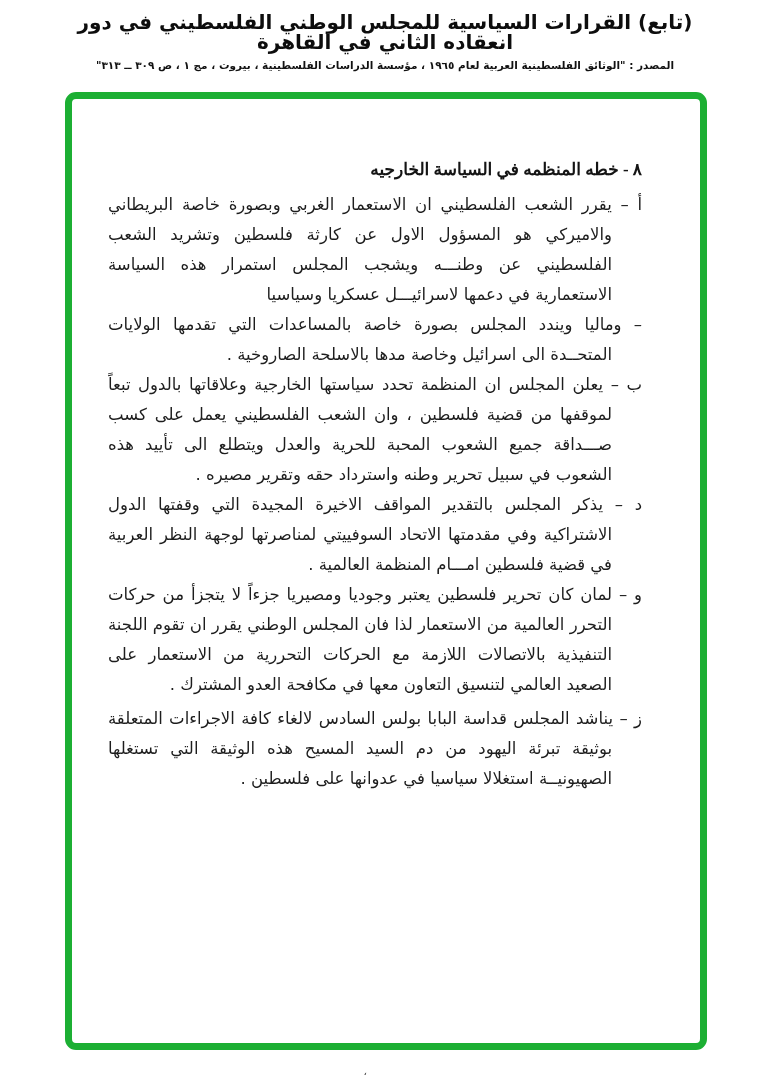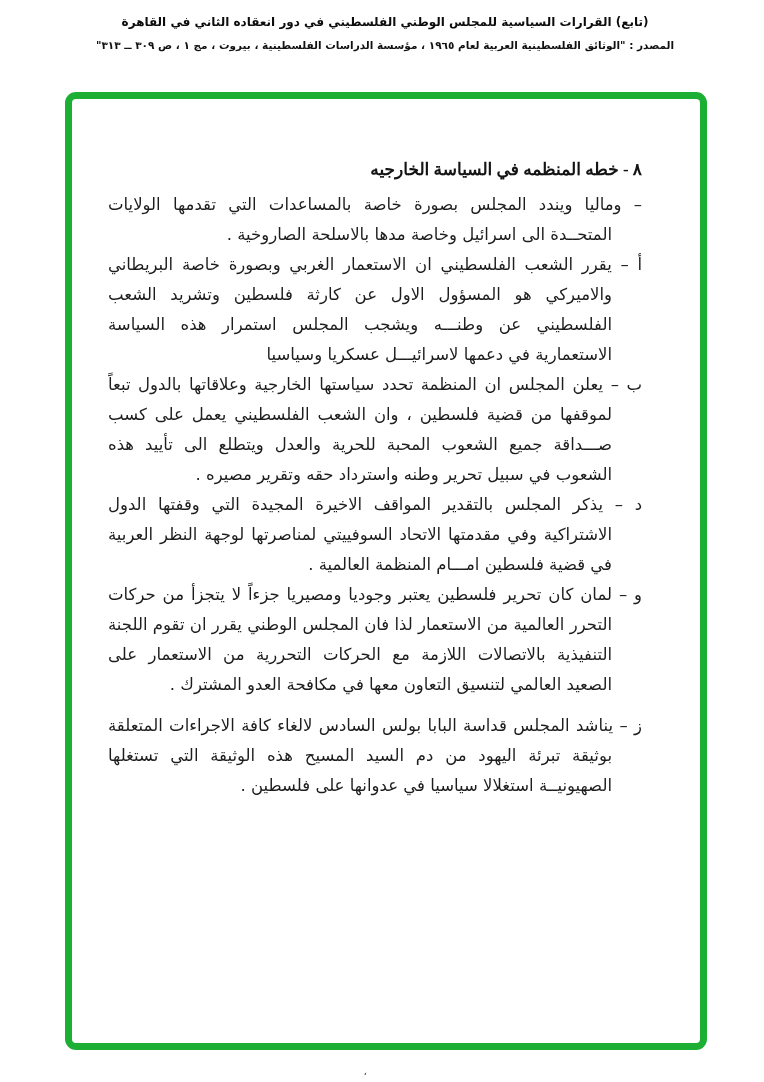--- a/index.html
+++ b/index.html
@@ -19,21 +19,21 @@
     position: absolute;
     top: 12px;
     left: 65px;
     width: 640px;
     direction: rtl;
     text-align: center;
     color: #0d0d0d;
   }
   .doc-title {
     font-weight: bold;
-    font-size: 12px;
+    font-size: 20px;
     line-height: 20px;
     letter-spacing: 0;
   }
   .doc-source {
     margin-top: 6px;
     font-weight: bold;
     font-size: 10.5px;
     line-height: 14px;
     color: #111111;
   }
@@ -65,21 +65,21 @@
     margin: 0 0 5px 0;
     font-family: Liberation Serif, serif;
   }
   .para {
     margin: 0;
     padding-right: 30px;
     text-indent: -30px;
     text-align: justify;
   }
   .para.gap {
-    margin-top: 11px;
+    margin-top: 4px;
   }
   .para .marker {
     font-weight: normal;
     white-space: nowrap;
   }
   .para .item-text {
     
   }
   .bottom-mark {
     position: absolute;
@@ -98,23 +98,23 @@
   <div class="doc-header">
     <div class="doc-title">(تابع) القرارات السياسية للمجلس الوطني الفلسطيني في دور انعقاده الثاني في القاهرة</div>
     <div class="doc-source">المصدر : "الوثائق الفلسطينية العربية لعام ١٩٦٥ ، مؤسسة الدراسات الفلسطينية ، بيروت ، مج ١ ، ص ٣٠٩ ــ ٣١٣"</div>
   </div>
 
   <div class="green-frame">
     <div class="frame-content">
 
       <div class="section-heading">٨ - خطه المنظمه في السياسة الخارجيه</div>
 
+      <p class="para"><span class="marker">أ –</span> <span class="item-text">يقرر الشعب الفلسطيني ان الاستعمار الغربي وبصورة خاصة البريطاني والاميركي هو المسؤول الاول عن كارثة فلسطين وتشريد الشعب الفلسطيني عن وطنـــه ويشجب المجلس استمرار هذه السياسة الاستعمارية في دعمها لاسرائيـــل عسكريا وسياسيا</span></p>
+
       <p class="para"><span class="marker">–</span> <span class="item-text">وماليا ويندد المجلس بصورة خاصة بالمساعدات التي تقدمها الولايات المتحــدة الى اسرائيل وخاصة مدها بالاسلحة الصاروخية .</span></p>
-
-      <p class="para"><span class="marker">أ –</span> <span class="item-text">يقرر الشعب الفلسطيني ان الاستعمار الغربي وبصورة خاصة البريطاني والاميركي هو المسؤول الاول عن كارثة فلسطين وتشريد الشعب الفلسطيني عن وطنـــه ويشجب المجلس استمرار هذه السياسة الاستعمارية في دعمها لاسرائيـــل عسكريا وسياسيا</span></p>
 
       <p class="para"><span class="marker">ب –</span> <span class="item-text">يعلن المجلس ان المنظمة تحدد سياستها الخارجية وعلاقاتها بالدول تبعاً لموقفها من قضية فلسطين ، وان الشعب الفلسطيني يعمل على كسب صـــداقة جميع الشعوب المحبة للحرية والعدل ويتطلع الى تأييد هذه الشعوب في سبيل تحرير وطنه واسترداد حقه وتقرير مصيره .</span></p>
 
 
       <p class="para"><span class="marker">د –</span> <span class="item-text">يذكر المجلس بالتقدير المواقف الاخيرة المجيدة التي وقفتها الدول الاشتراكية وفي مقدمتها الاتحاد السوفييتي لمناصرتها لوجهة النظر العربية في قضية فلسطين امـــام المنظمة العالمية .</span></p>
 
 
       <p class="para"><span class="marker">و –</span> <span class="item-text">لمان كان تحرير فلسطين يعتبر وجوديا ومصيريا جزءاً لا يتجزأ من حركات التحرر العالمية من الاستعمار لذا فان المجلس الوطني يقرر ان تقوم اللجنة التنفيذية بالاتصالات اللازمة مع الحركات التحررية من الاستعمار على الصعيد العالمي لتنسيق التعاون معها في مكافحة العدو المشترك .</span></p>
 
       <p class="para gap"><span class="marker">ز –</span> <span class="item-text">يناشد المجلس قداسة البابا بولس السادس لالغاء كافة الاجراءات المتعلقة بوثيقة تبرئة اليهود من دم السيد المسيح هذه الوثيقة التي تستغلها الصهيونيــة استغلالا سياسيا في عدوانها على فلسطين .</span></p>

